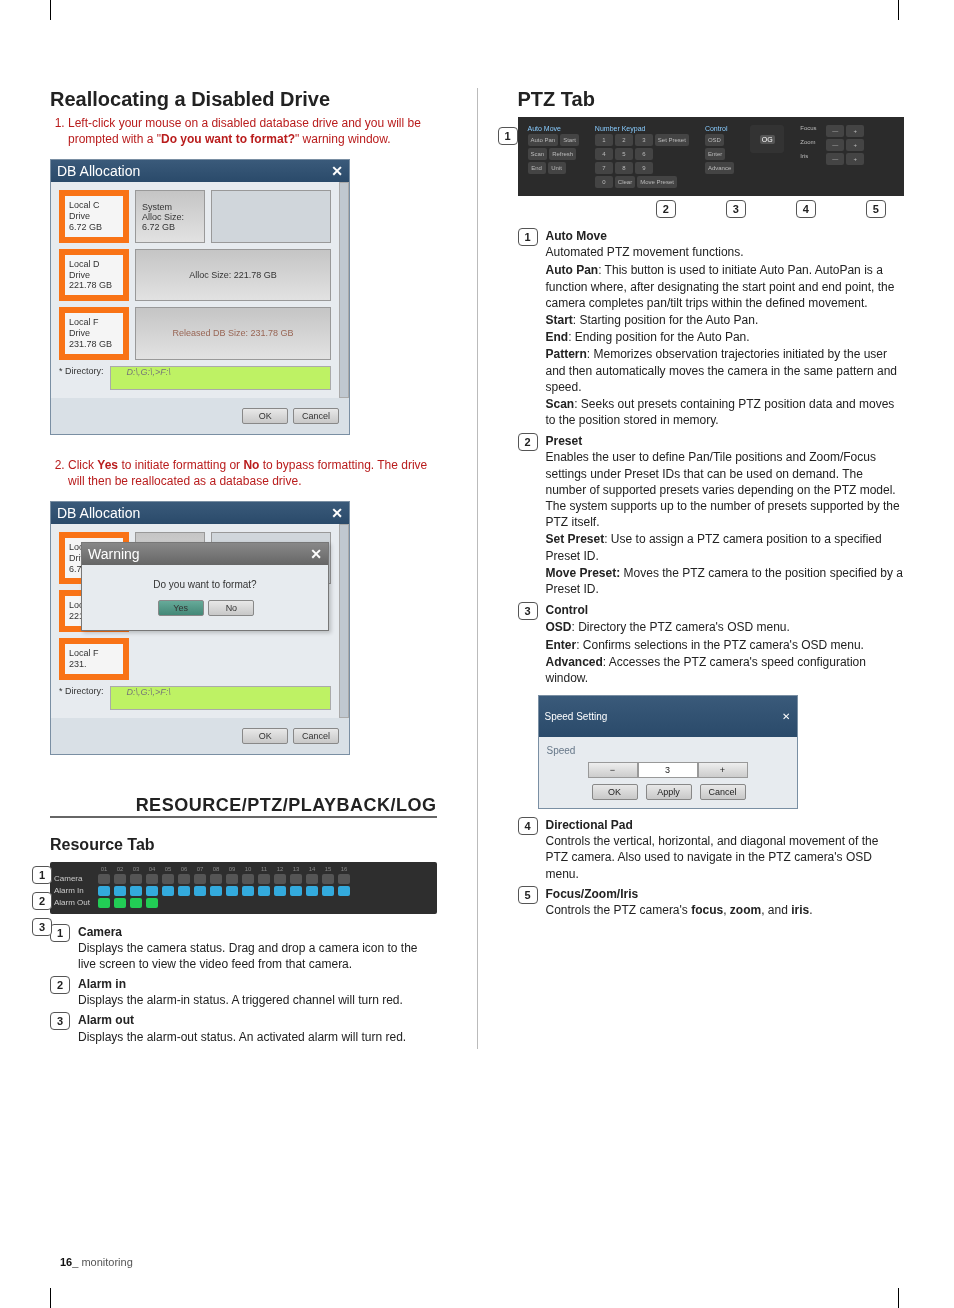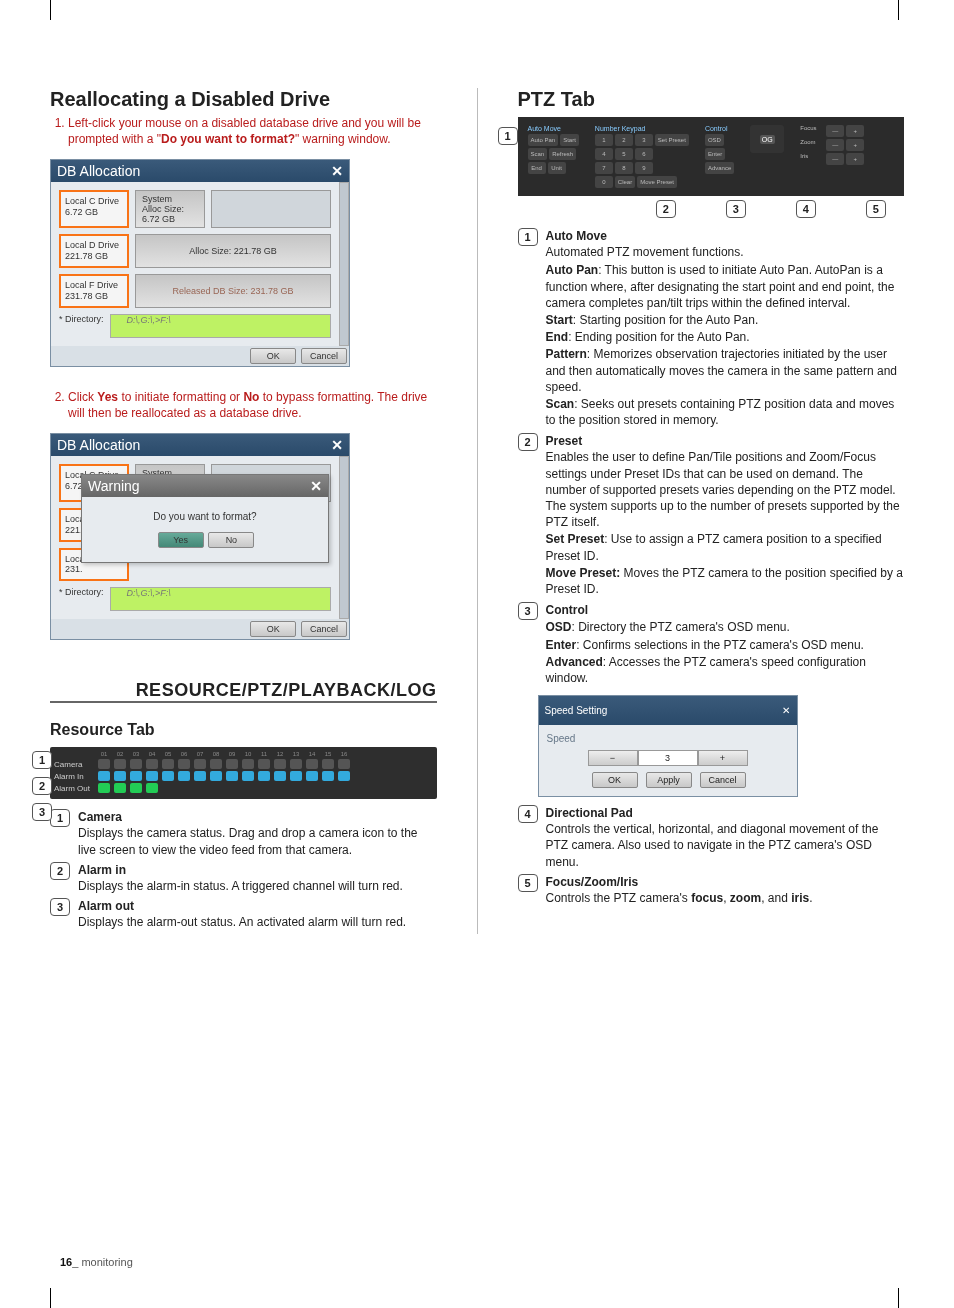--- a/index.html
+++ b/index.html
@@ -75,39 +75,39 @@
     align-items: center;
     font-size: 14px;
   }
   .dialog .titlebar .x { cursor: default; font-weight: bold;}
   .dialog .body { padding: 8px; background:#e7ebef; }
   .drive-row {
     display:flex; gap:6px; margin-bottom:6px; align-items:stretch;
   }
   .drive-label {
     width: 70px;
-    border:2px solid #f97316; background:#f5f5f5;
+    border:6px solid #f97316; background:#f5f5f5;
     padding:4px; font-size:9px; line-height:1.2;
   }
   .drive-bar {
     flex:1; border:1px solid #999;
     background: linear-gradient(#c5c5c5,#e2e2e2);
     position:relative; padding:3px 6px; font-size:9px;
     display:flex; align-items:center; justify-content:center;
   }
   .drive-bar.small { font-size:9px; }
   .dir-row {
     display:flex; gap:6px; margin-top:4px;
     font-size:9px;
   }
   .dir-input {
     flex:1; border:1px solid #aaa; height:24px; padding:0 16px;
     font-size:9px; color:#777; background:#bef264; font-style:italic;
   }
-  .btn-row { text-align:right; padding:2px; }
+  .btn-row { text-align:right; padding:10px; }
   .dlg-btn {
     display:inline-block; min-width:46px; text-align:center;
     border:1px solid #888; background:linear-gradient(#e8e8e8,#c8c8c8);
     font-size:9px; padding:2px 6px; margin-left:2px; border-radius:2px;
   }
   
   .warning-overlay {
     position:absolute; top:40px; left:30px; right:20px;
     border:1px solid #777;
     background:#e7ebef;
@@ -182,21 +182,21 @@
     position:absolute; left:-20px; top:10px;
   }
 
   
   .speed-dialog {
     border:1px solid #7a8fa3; width:260px; margin:8px 0 8px 20px;
     font-size:10px;
   }
   .speed-dialog .titlebar {
     background: linear-gradient(#3a5a7a,#2a4a6a);
-    color:#fff; padding:9px 6px; display:flex; justify-content:space-between;
+    color:#fff; padding:15px 6px; display:flex; justify-content:space-between;
   }
   .speed-dialog .body { background:#e7ebef; padding:8px;}
   .spin { display:flex; justify-content:center; gap:0; margin:6px 0;}
   .spin .seg {
     border:1px solid #999; background:linear-gradient(#eee,#ccc);
     width:50px; height:16px; display:flex; align-items:center; justify-content:center;
     font-size:9px;
   }
   .spin .mid { width:60px; background:#fff;}
   .speed-btns { display:flex; gap:6px; justify-content:center; margin-top:6px;}
@@ -509,21 +509,21 @@
           <span class="co">4</span>
           <span class="co">5</span>
         </div>
       </div>
 
       <div class="def">
           <span class="co">1</span>
         <div class="txt">
           <b>Auto Move</b><br>
           <span>Automated PTZ movement functions.</span>
-          <div class="sub-def plain" style="margin-top:2px"><b>Auto Pan</b><span>: This button is used to initiate Auto Pan. AutoPan is a function where, after designating the start point and end point, the camera completes pan/tilt trips within the defined interval.</span></div>
+          <div class="sub-def plain" style="margin-top:2px"><b>Auto Pan</b><span>: This button is used to initiate Auto Pan. AutoPan is a function where, after designating the start point and end point, the camera completes pan/tilt trips within the defined movement.</span></div>
           <div class="sub-def plain"><b>Start</b><span>: Starting position for the Auto Pan.</span></div>
           <div class="sub-def plain"><b>End</b><span>: Ending position for the Auto Pan.</span></div>
           <div class="sub-def plain"><b>Pattern</b><span>: Memorizes observation trajectories initiated by the user and then automatically moves the camera in the same pattern and speed.</span></div>
           <div class="sub-def plain"><b>Scan</b><span>: Seeks out presets containing PTZ position data and moves to the position stored in memory.</span></div>
         </div>
       </div>
 
       <div class="def">
           <span class="co">2</span>
         <div class="txt">

